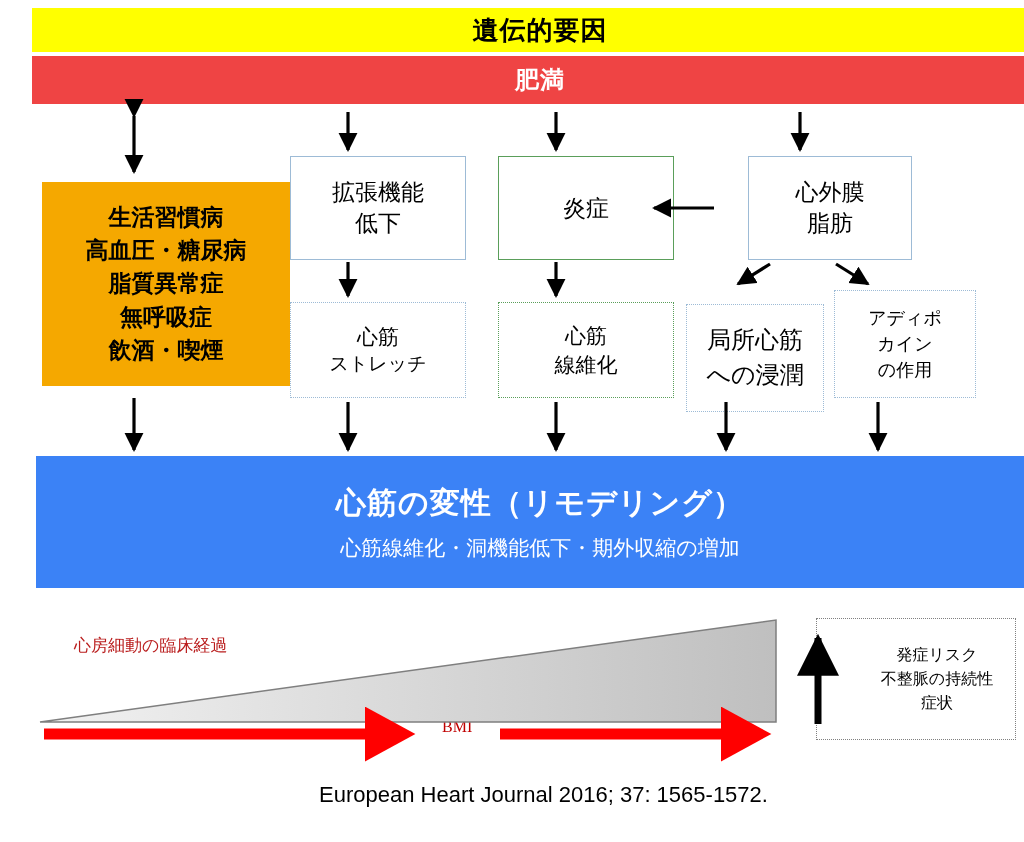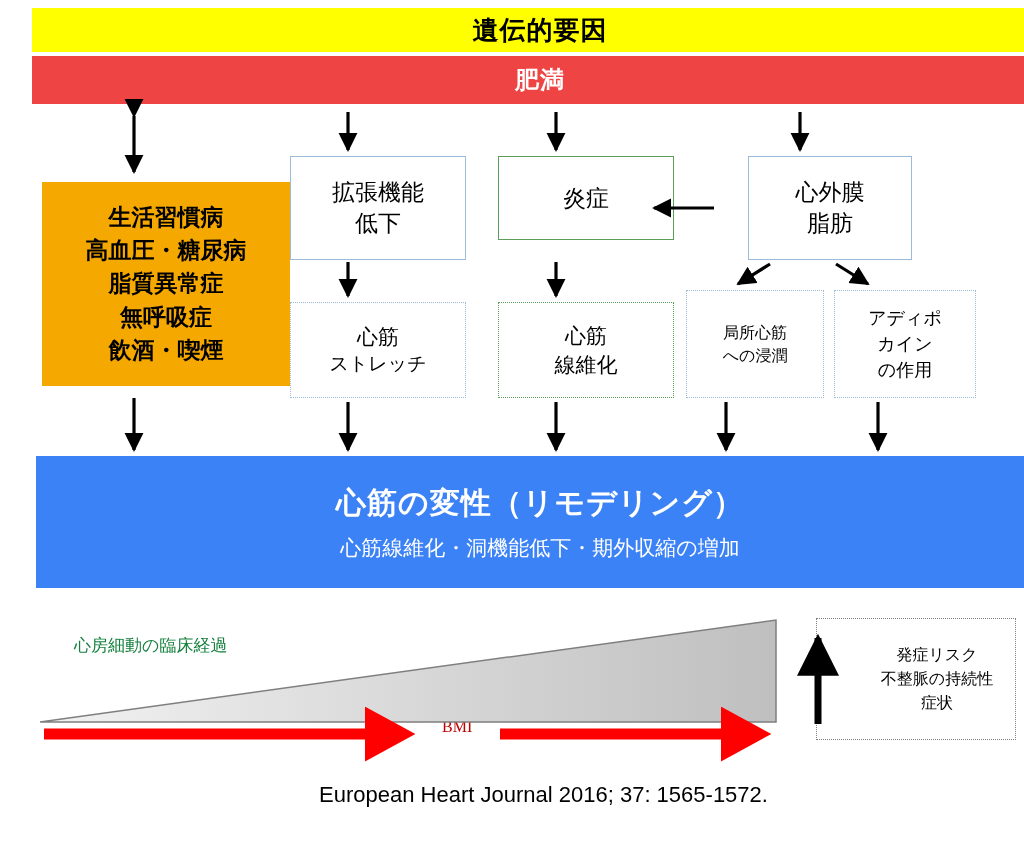--- a/index.html
+++ b/index.html
@@ -70,44 +70,44 @@
   }
   .obox .l1 { display:block; }
   .obox .l2 { display:block; }
 
   .b-diastolic {
     left: 262px; top: 156px; width: 176px; height: 104px;
     border: 1px solid #9dbbd6;
     font-size: 23px; line-height: 1.35;
   }
   .b-inflammation {
-    left: 470px; top: 156px; width: 176px; height: 84px;
+    left: 470px; top: 156px; width: 176px; height: 104px;
     border: 1px solid #5a9e5a;
     font-size: 23px;
   }
   .b-epicardial {
     left: 720px; top: 156px; width: 164px; height: 104px;
     border: 1px solid #9dbbd6;
     font-size: 23px; line-height: 1.35;
   }
   .b-stretch {
     left: 262px; top: 302px; width: 176px; height: 96px;
     border: 1px dotted #9dbbd6;
     font-size: 19px; line-height: 1.4;
   }
   .b-stretch .l1 { font-size: 21px; }
   .b-fibrosis {
     left: 470px; top: 302px; width: 176px; height: 96px;
     border: 1px dotted #5a9e5a;
     font-size: 21px; line-height: 1.4;
   }
   .b-infiltration {
-    left: 658px; top: 290px; width: 138px; height: 108px;
+    left: 658px; top: 304px; width: 138px; height: 108px;
     border: 1px dotted #9dbbd6;
-    font-size: 16px; line-height: 1.45;
+    font-size: 24px; line-height: 1.45;
   }
   .b-adipokine {
     left: 806px; top: 290px; width: 142px; height: 108px;
     border: 1px dotted #9dbbd6;
     font-size: 18px; line-height: 1.45;
   }
 
   
   .banner-remodel {
     left: 8px; top: 456px; width: 1008px; height: 132px;
@@ -125,21 +125,21 @@
     margin-bottom: 10px;
   }
   .banner-remodel .subtitle {
     font-size: 21px;
   }
 
   
   .course-label {
     left: 46px; top: 634px;
     font-size: 17px;
-    color: #15803d;
+    color: #b91c1c;
   }
   .bmi-label {
     left: 414px; top: 718px;
     font-size: 16px;
     color: #c00000;
     font-weight: normal;
     font-family: Liberation Serif, serif;
   }
   .risk-box {
     left: 788px; top: 618px; width: 200px; height: 122px;

